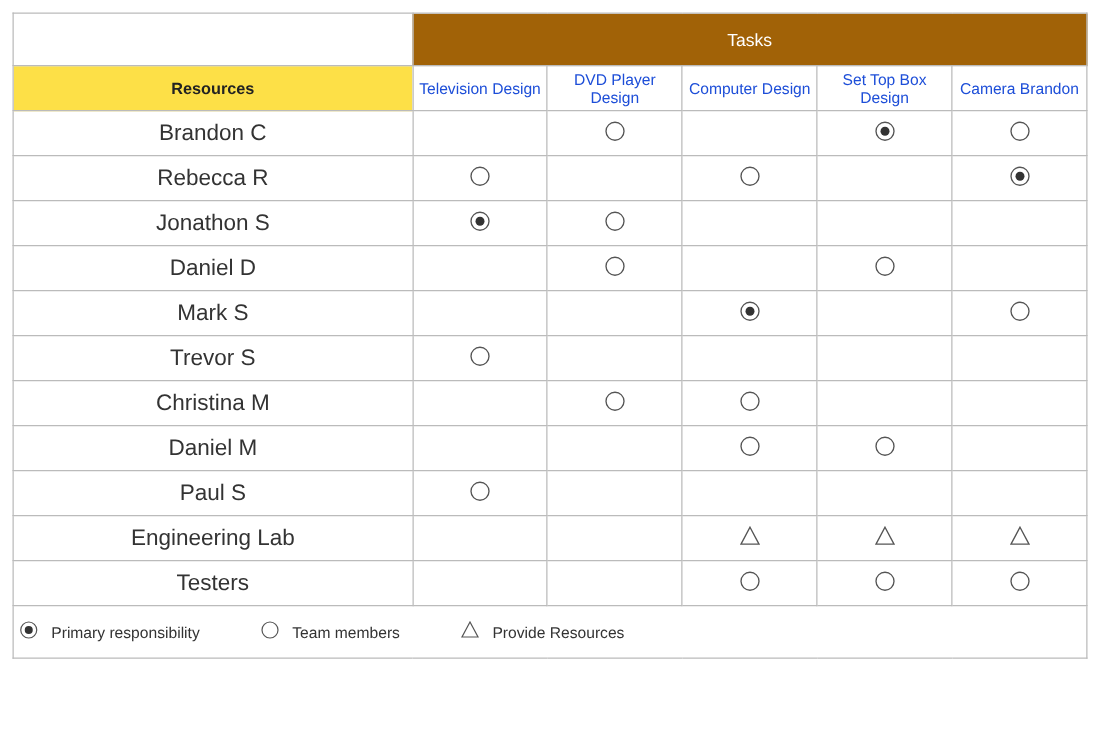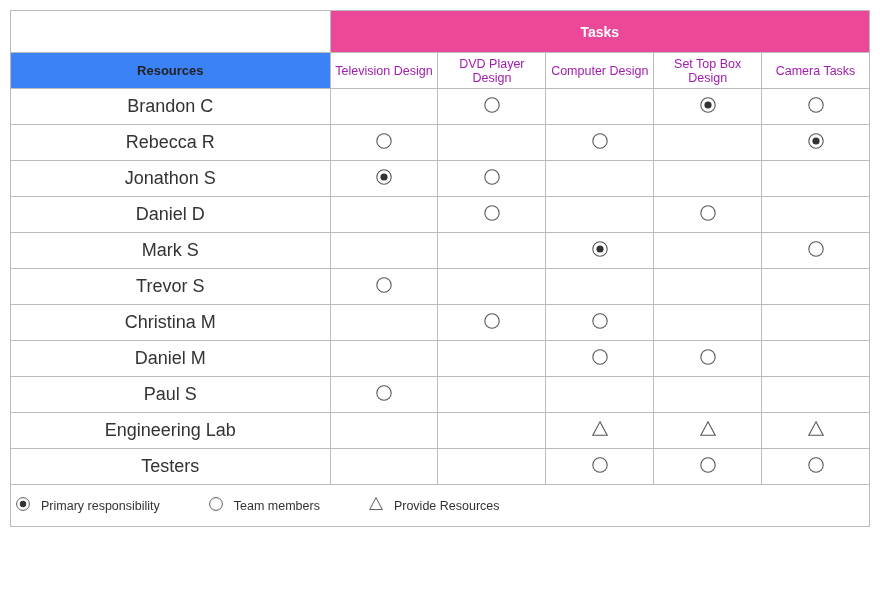--- a/index.html
+++ b/index.html
@@ -19,41 +19,41 @@
     border: 1px solid #bbb;
     text-align: center;
     vertical-align: middle;
     height: 36px;
     padding: 0 4px;
   }
   th {
     font-weight: normal;
   }
   .tasks-header {
-    background: #ec4899;
+    background: #a16207;
     color: #fff;
-    font-weight: bold;
+    font-weight: normal;
     font-size: 14px;
     height: 42px;
   }
   .corner {
     background: #fff;
     border-top: 1px solid #bbb;
     border-left: 1px solid #bbb;
   }
   .resources-header {
-    background: #3b82f6;
+    background: #fde047;
     font-weight: bold;
     font-size: 13px;
     color: #222;
   }
   .task-col {
     background: #fff;
     font-size: 12.5px;
-    color: #a21caf;
+    color: #1d4ed8;
   }
   .res-name {
     width: 320px;
     text-align: center;
     font-size: 18px;
   }
   .cell {
     width: 108px;
   }
   .legend-row td {
@@ -93,21 +93,21 @@
     <tr>
       <th class="corner"></th>
       <th class="tasks-header" colspan="5">Tasks</th>
     </tr>
     <tr id="col-headers">
       <th class="resources-header">Resources</th>
     <th class="task-col cell">Television Design</th>
         <th class="task-col cell">DVD Player Design</th>
         <th class="task-col cell">Computer Design</th>
         <th class="task-col cell">Set Top Box Design</th>
-        <th class="task-col cell">Camera Tasks</th>
+        <th class="task-col cell">Camera Brandon</th>
       </tr>
   </thead>
   <tbody id="matrix-body">
       <tr>
         <td class="res-name">Brandon C</td>
         <td class="cell"></td>
         <td class="cell"><span class="sym"><svg class="circle-open" viewBox="0 0 20 20">
               <circle cx="10" cy="10" r="8" fill="none" stroke="#555" stroke-width="1.2"></circle>
             </svg></span></td>
         <td class="cell"></td>

